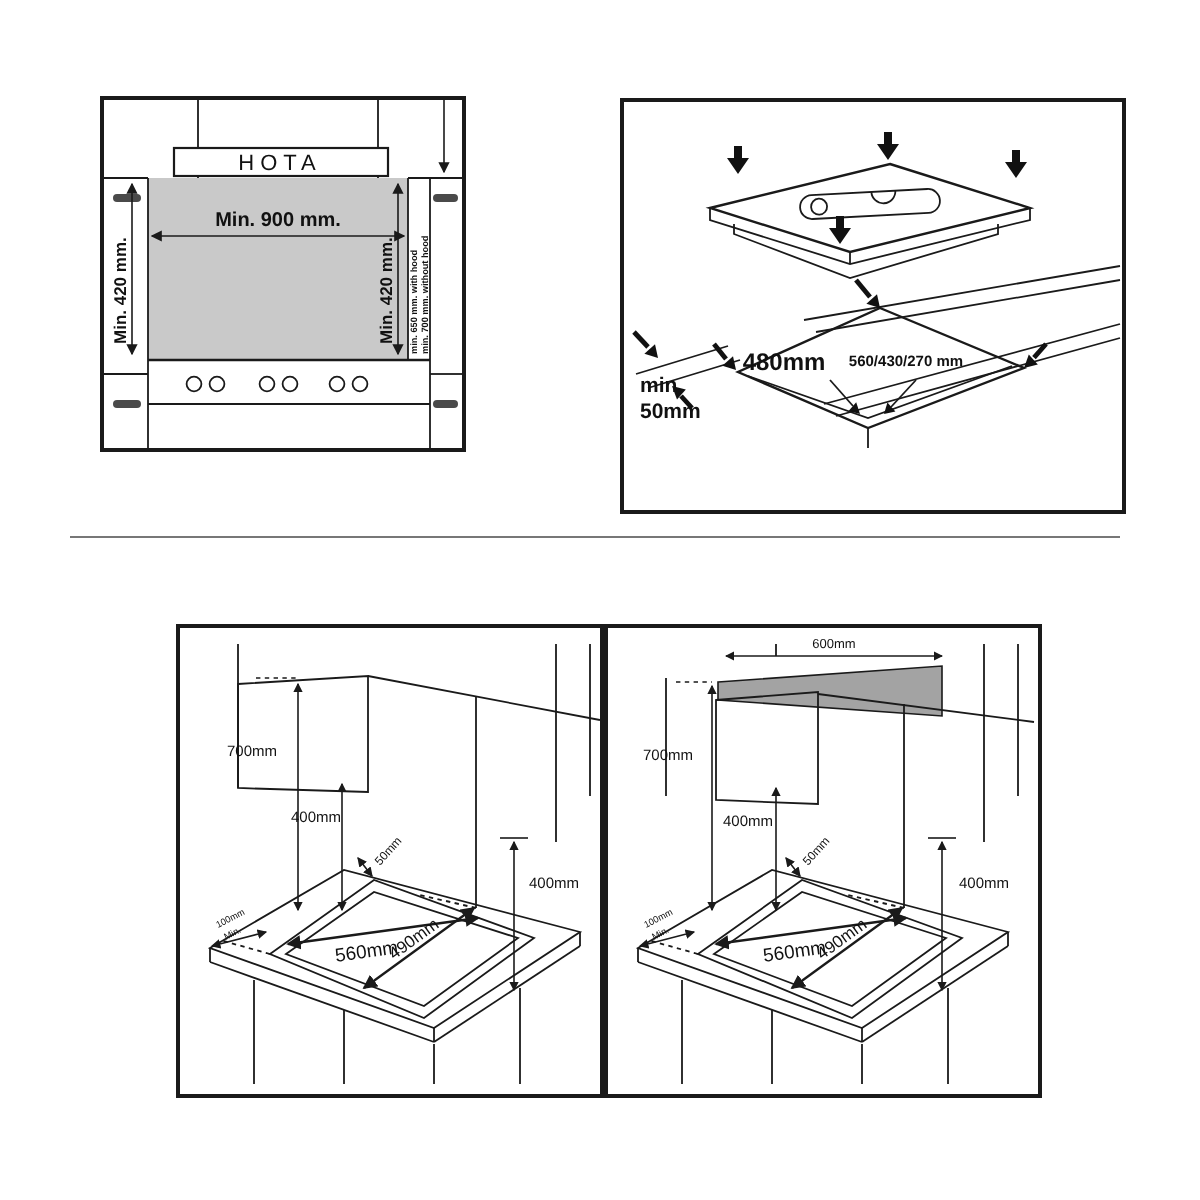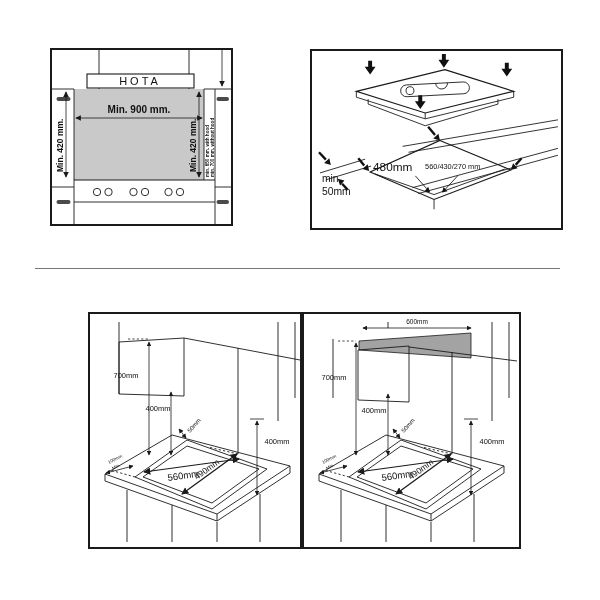--- a/index.html
+++ b/index.html
@@ -3,21 +3,21 @@
 <meta charset="utf-8">
 <style>
   html,body{margin:0;padding:0;}
   body{
     width:600px;height:600px;background:#ffffff;position:relative;overflow:hidden;
     font-family:"Liberation Sans", sans-serif;
   }
   .panel{position:absolute;border:2px solid #1a1a1a;background:#fff;box-sizing:border-box;text-align:right;}
   .panel svg{display:block;width:100%;height:100%;}
   #panel-tl{left:50px;top:48px;width:183px;height:178px;}
-  #panel-tr{left:310px;top:49px;width:253px;height:181px;}
+  #panel-tr{left:310px;top:49px;width:253px;height:208px;font-weight:bold;}
   #panel-bl{left:88px;top:312px;width:214px;height:237px;}
   #panel-br{left:302px;top:312px;width:219px;height:237px;}
   #divider{position:absolute;left:35px;top:268px;width:525px;height:0;border-top:1px solid #777;}
   svg text{fill:#111;font-family:"Liberation Sans", sans-serif;}
   .ln{stroke:#1a1a1a;stroke-width:0.9;fill:none;}
   .ln2{stroke:#1a1a1a;stroke-width:1.2;fill:none;}
   .dash{stroke-dasharray:2.2,2.2;}
   .dim{stroke:#1a1a1a;stroke-width:0.8;fill:none;}
   .bold-shaft{stroke:#111;stroke-width:2.4;fill:none;}
   .fillb{fill:#111;stroke:none;}

